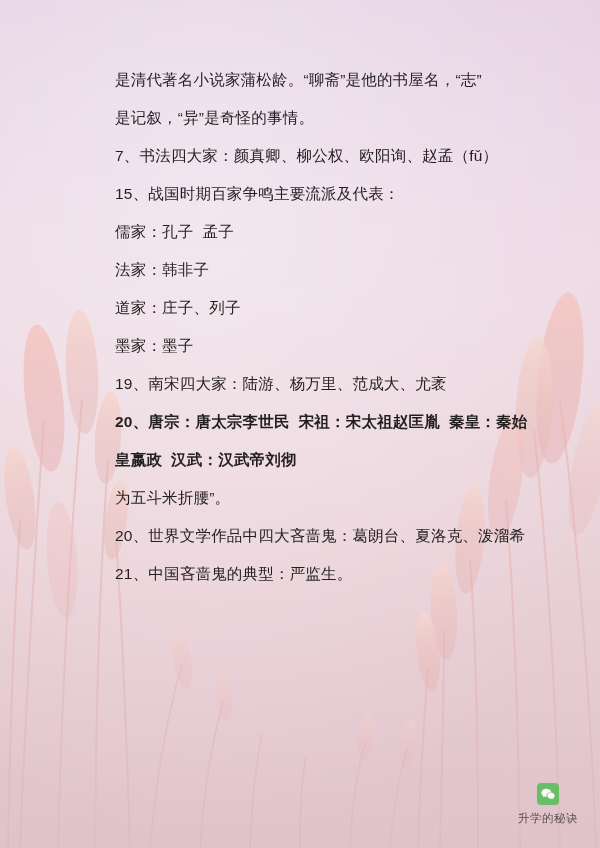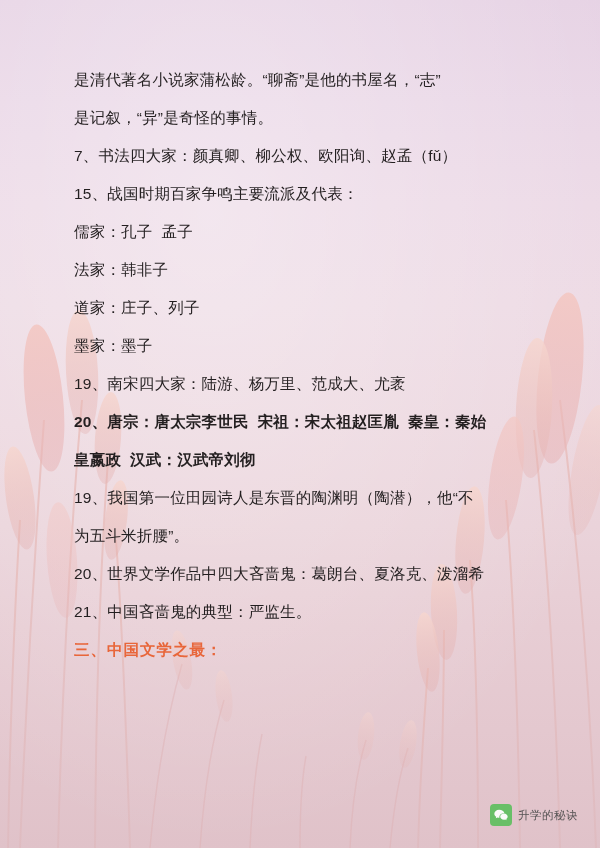--- a/index.html
+++ b/index.html
@@ -40,21 +40,21 @@
     height: 848px;
   }
   
   .doc {
     position: absolute;
     left: 0;
     top: 0;
     width: 600px;
     height: 848px;
     box-sizing: border-box;
-    padding: 72px 84px 0 74px;
+    padding: 72px 84px 0 115px;
   }
   .line {
     font-size: 15.5px;
     line-height: 1.0;
     color: #231f20;
     letter-spacing: 0.2px;
     margin: 0 0 22.5px 0;
     white-space: pre;
     font-family: "Liberation Sans", sans-serif;
   }
@@ -68,20 +68,21 @@
   }
   
   .badge {
     position: absolute;
     right: 22px;
     bottom: 22px;
     display: flex;
     align-items: center;
     gap: 6px;
     opacity: 0.92;
+    flex-direction: column;
   }
   .badge-icon {
     width: 22px;
     height: 22px;
     border-radius: 4px;
     background: #5fbf5f;
     display: flex;
     align-items: center;
     justify-content: center;
   }
@@ -179,25 +180,23 @@
     <p class="line">是记叙，“异”是奇怪的事情。</p>
     <p class="line">7、书法四大家：颜真卿、柳公权、欧阳询、赵孟（fǔ）</p>
     <p class="line">15、战国时期百家争鸣主要流派及代表：</p>
     <p class="line">儒家：孔子  孟子</p>
     <p class="line">法家：韩非子</p>
     <p class="line">道家：庄子、列子</p>
     <p class="line">墨家：墨子</p>
     <p class="line">19、南宋四大家：陆游、杨万里、范成大、尤袤</p>
     <p class="line bold">20、唐宗：唐太宗李世民  宋祖：宋太祖赵匡胤  秦皇：秦始</p>
     <p class="line bold">皇嬴政  汉武：汉武帝刘彻</p>
-    <p class="line">19、我国第一位田园诗人是东晋的陶渊明（陶潜），他“不</p>
     <p class="line">为五斗米折腰”。</p>
     <p class="line">20、世界文学作品中四大吝啬鬼：葛朗台、夏洛克、泼溜希</p>
     <p class="line">21、中国吝啬鬼的典型：严监生。</p>
-    <p class="line heading-orange">三、中国文学之最：</p>
   </div>
 
   <div class="badge">
     <span class="badge-icon">
       <svg width="16" height="16" viewBox="0 0 24 24" xmlns="http://www.w3.org/2000/svg" aria-hidden="true">
         <path d="M9.2 4C5.2 4 2 6.7 2 10c0 1.9 1.1 3.6 2.8 4.7L4.2 17l2.6-1.3c.8.2 1.6.4 2.4.4h.5c-.1-.4-.2-.9-.2-1.3 0-3.1 3-5.6 6.7-5.6.3 0 .6 0 .9.1C16.5 6.2 13.2 4 9.2 4z" fill="#ffffff"></path>
         <path d="M22 14.4c0-2.6-2.5-4.7-5.6-4.7s-5.6 2.1-5.6 4.7 2.5 4.7 5.6 4.7c.7 0 1.3-.1 1.9-.3l2.1 1.1-.5-1.8c1.3-.9 2.1-2.2 2.1-3.7z" fill="#ffffff"></path>
       </svg>
     </span>
     <span class="badge-text">升学的秘诀</span>

